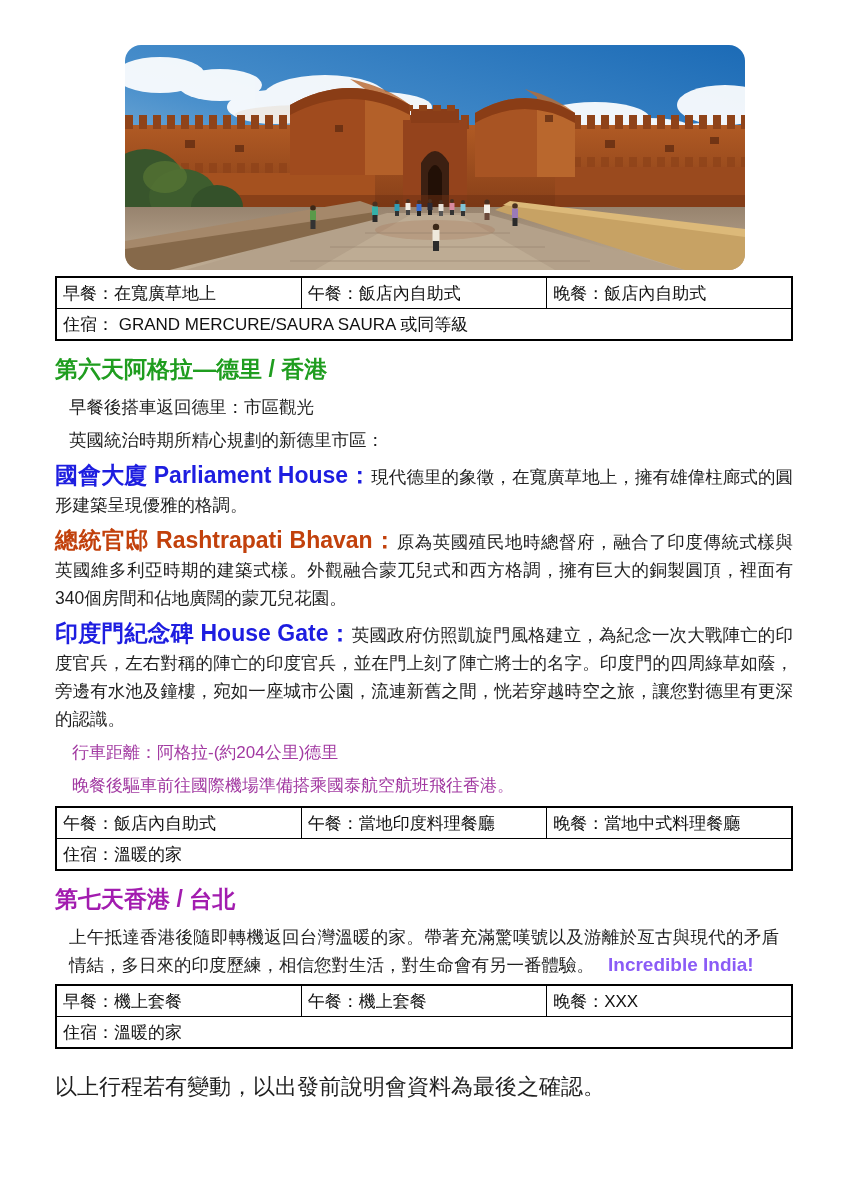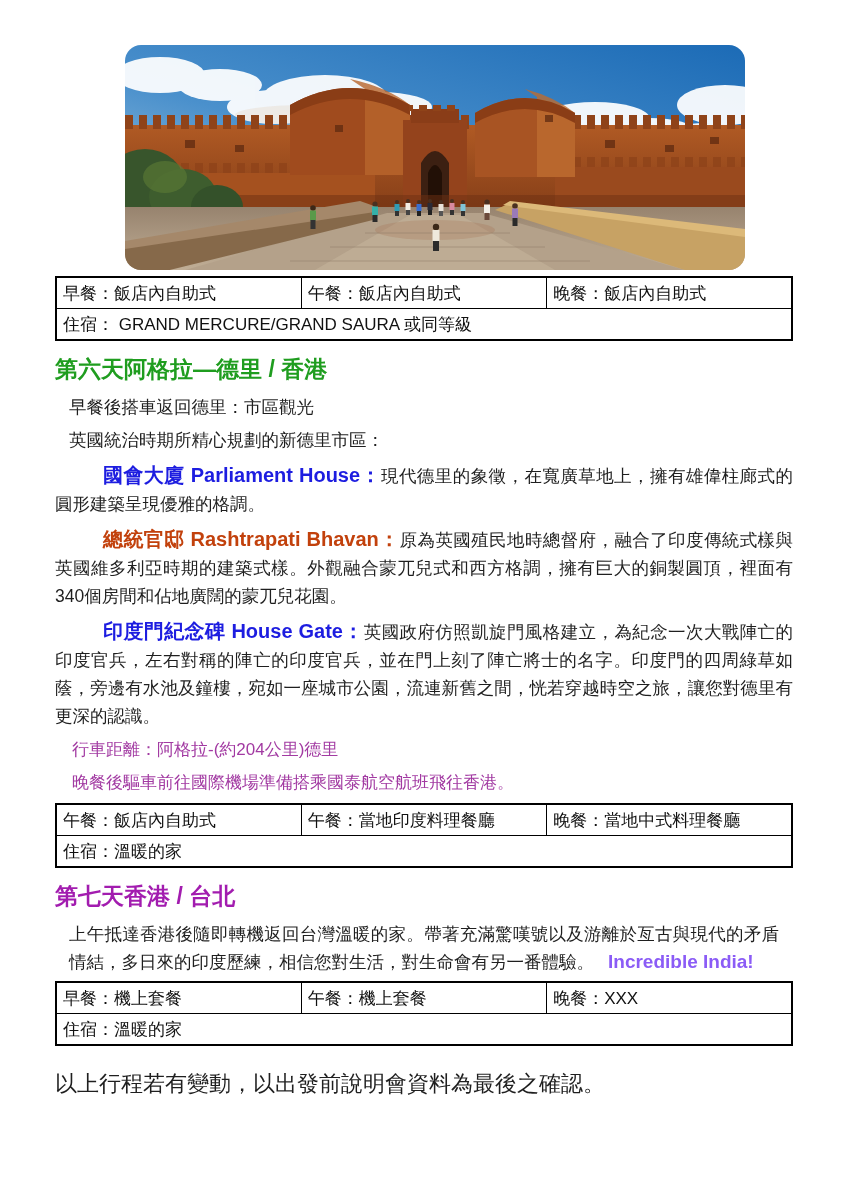--- a/index.html
+++ b/index.html
@@ -48,22 +48,21 @@
   }
   p.body{
     margin:5px 14px;
     font-size:17.5px;
     line-height:28px;
     text-align:justify;
   }
   p.section{margin:7px 0;}
   .lead{
     font-weight:bold;
-    font-size:20px;
-    margin-left:48px;
+    font-size:23px;
   }
   p.purple-note{
     margin:7px 17px;
     font-size:17px;
     line-height:26px;
   }
   .highlight{
     font-weight:bold;
     font-size:19px;
     margin-left:14px;
@@ -237,26 +236,26 @@
           </g>
       </g>
     </svg>
   </div>
 
   <div class="content">
 
     <table class="meal-table">
       <tbody>
           <tr>
-        <td>早餐：飯店內自助式</td>
+        <td>早餐：在寬廣草地上</td>
         <td>午餐：飯店內自助式</td>
         <td>晚餐：飯店內自助式</td>
       </tr>
       <tr>
-        <td colspan="3">住宿： GRAND MERCURE/GRAND SAURA 或同等級</td>
+        <td colspan="3">住宿： GRAND MERCURE/SAURA SAURA 或同等級</td>
       </tr>
     </tbody>
       </table>
 
     <h2 class="day-heading" style="color:#1f9d1f">第六天阿格拉—德里 / 香港</h2>
     <p class="body">早餐後搭車返回德里：市區觀光</p>
     <p class="body">英國統治時期所精心規劃的新德里市區：</p>
 
     <p class="body section"><span class="lead" style="color:#1d1de0">國會大廈 Parliament House：</span><span>現代德里的象徵，在寬廣草地上，擁有雄偉柱廊式的圓形建築呈現優雅的格調。</span></p>
 

